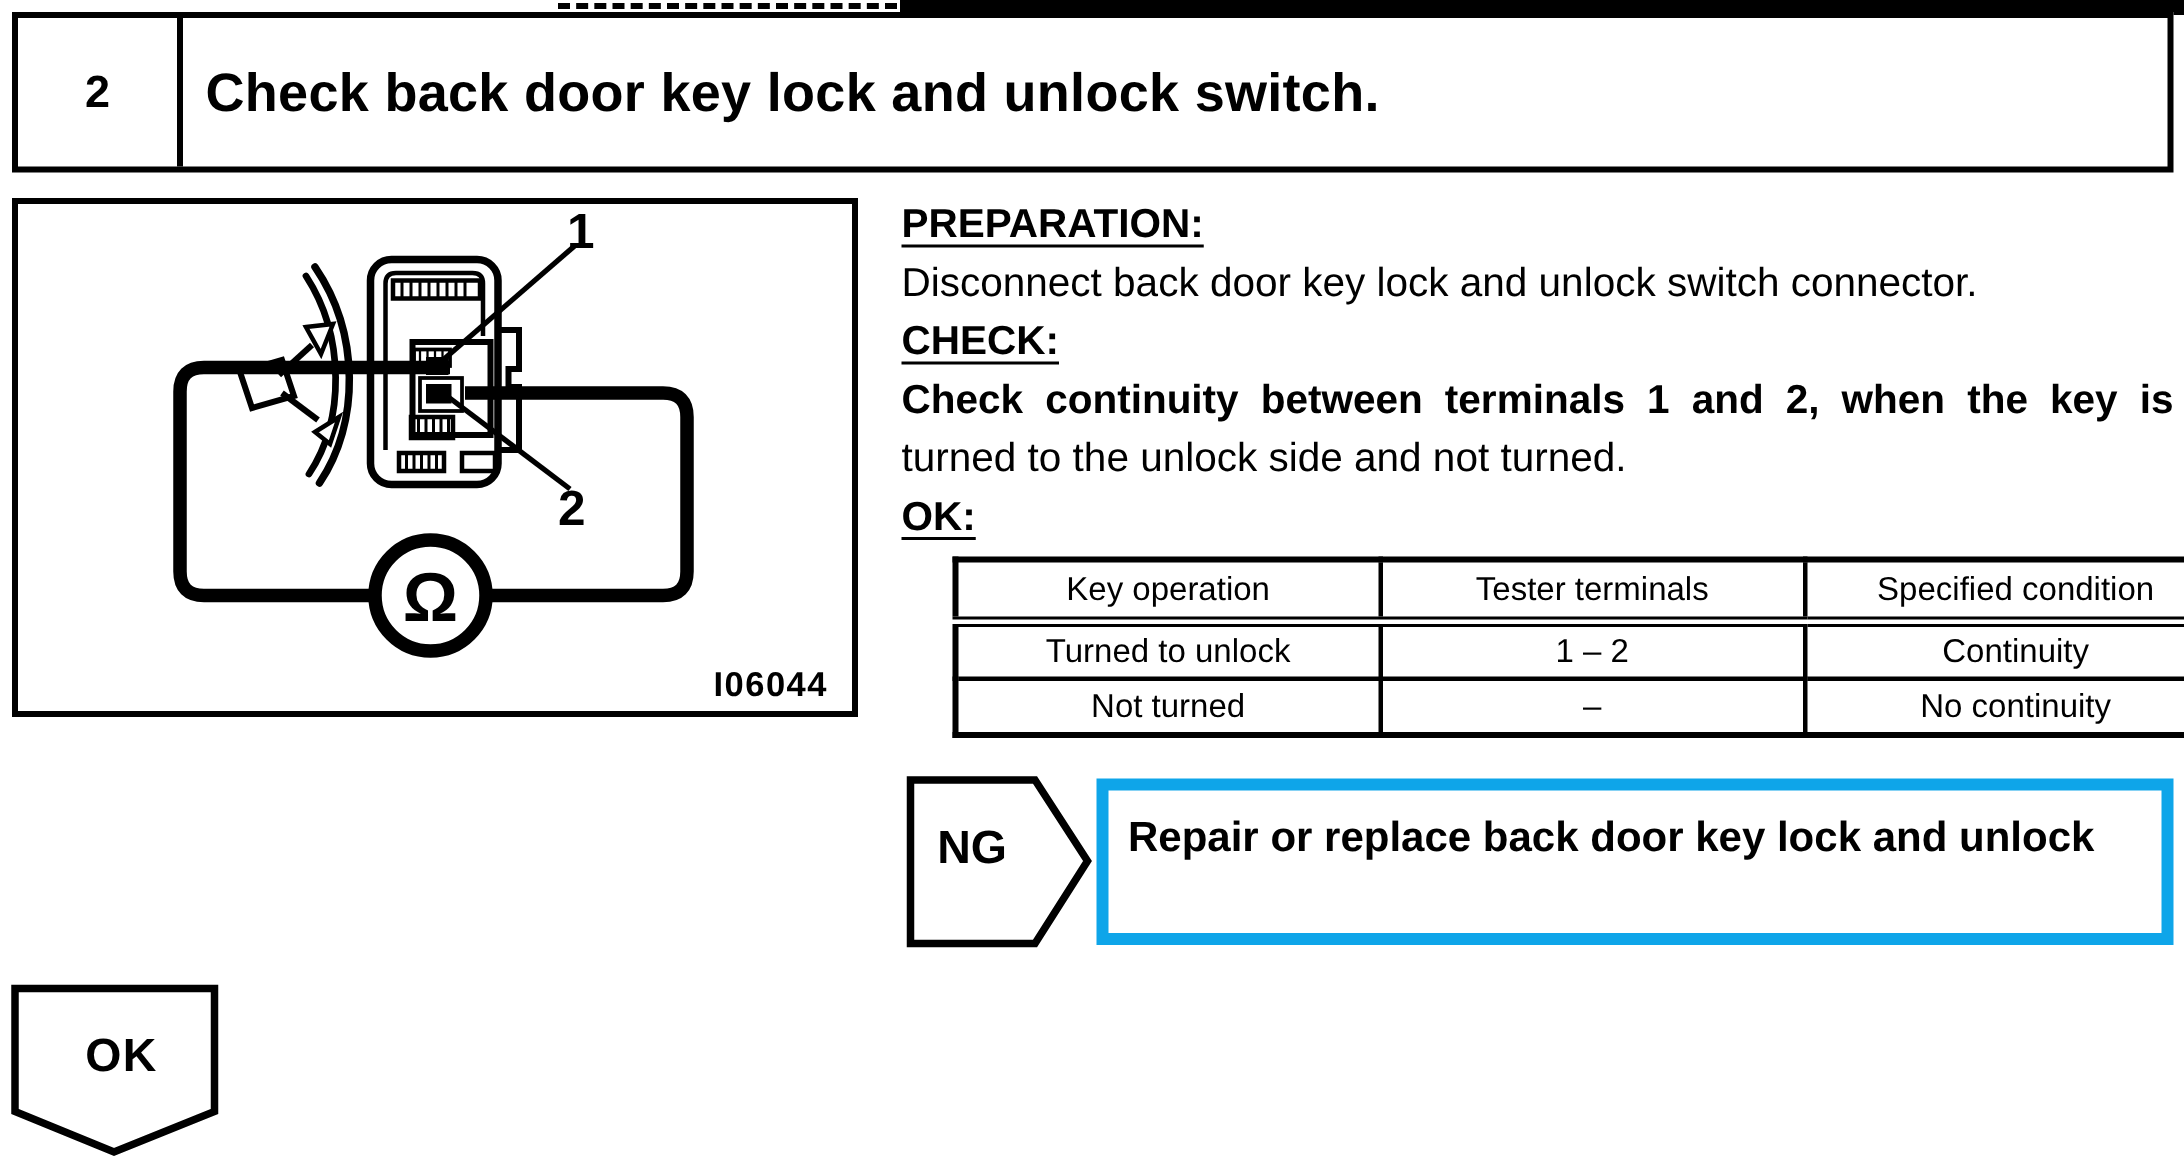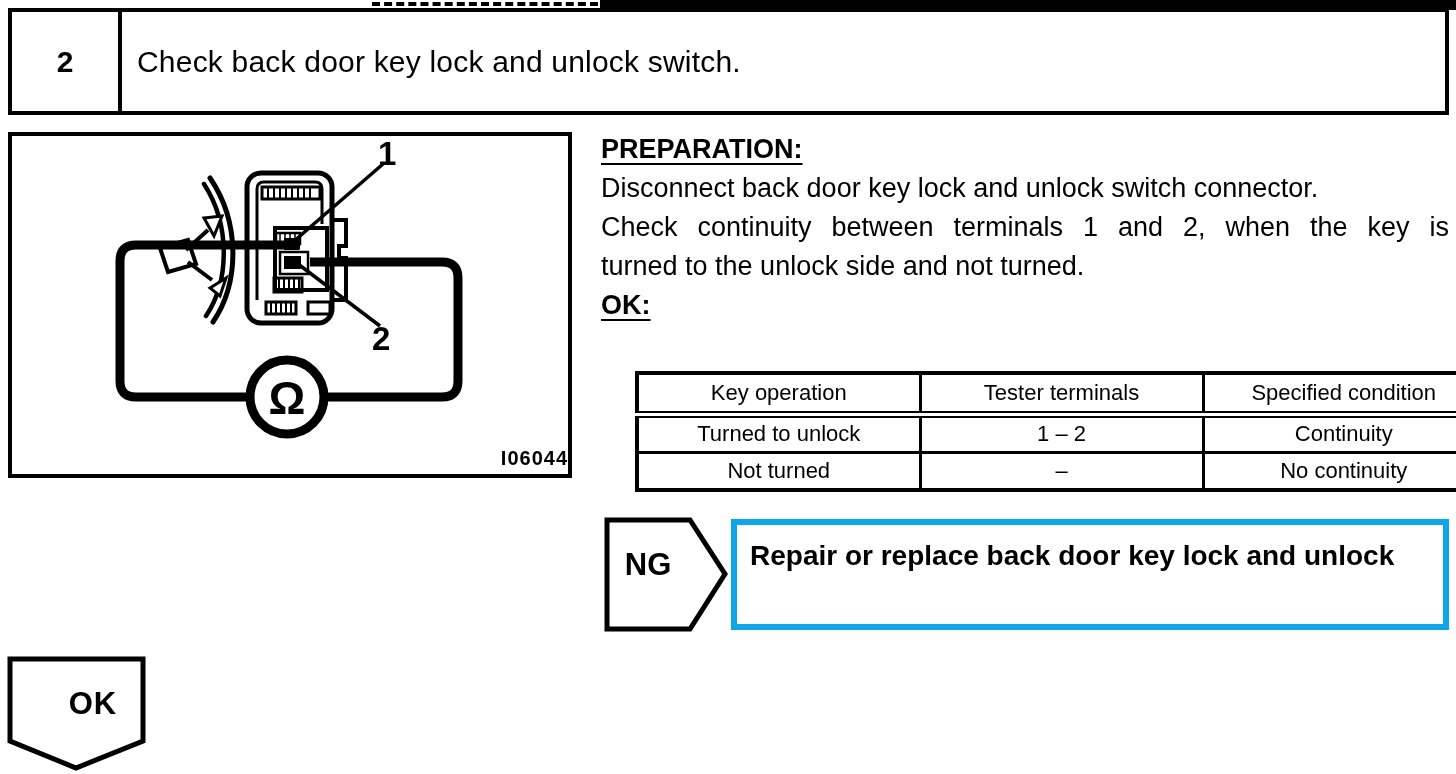--- a/index.html
+++ b/index.html
@@ -22,47 +22,47 @@
     position: absolute; left: 8px; top: 8px; width: 1441px; height: 107px;
     border: 4px solid #000; display: flex; align-items: stretch; background: #fff;
   }
   .step-num {
     width: 110px; border-right: 4px solid #000;
     display: flex; align-items: center; justify-content: center;
     font-size: 30px; font-weight: bold;
   }
   .step-title {
     flex: 1; display: flex; align-items: center; padding-left: 15px;
-    font-size: 30px; font-weight: normal; letter-spacing: 0.2px;
+    font-size: 36px; font-weight: bold; letter-spacing: 0.2px;
   }
 
   
   .figure-box {
     position: absolute; left: 8px; top: 132px; width: 564px; height: 346px;
     border: 4px solid #000; background: #fff;
   }
   .figure-box svg { position: absolute; left: 0; top: 0; }
   .fig-label { position: absolute; font-size: 33px; font-weight: bold; line-height: 1; }
   .fig-label-1 { left: 366px; top: 1px; }
   .fig-label-2 { left: 360px; top: 186px; }
-  .fig-code { position: absolute; right: 0; bottom: 4px; font-size: 20px; font-weight: bold; letter-spacing: 1px; }
+  .fig-code { position: absolute; right: 16px; bottom: 4px; font-size: 23px; font-weight: bold; letter-spacing: 1px; }
 
   
   .text-col {
     position: absolute; left: 601px; top: 130px; width: 848px;
     font-size: 27px; line-height: 39px;
   }
   .h-underline {
     font-weight: bold;
     text-decoration: underline;
     text-decoration-thickness: 2px;
     text-underline-offset: 5px;
     text-align: center;
   }
-  .stretch { text-align: justify; text-align-last: justify; }
+  .stretch { text-align: justify; text-align-last: justify; font-weight: bold; }
 
   
   .cont-table {
     position: absolute; left: 601px; top: 371px; width: 848px;
     border-collapse: collapse; table-layout: fixed;
     font-size: 22px; text-align: center;
   }
   .cont-table, .cont-table th, .cont-table td { border: 3px solid #000; }
   .cont-table { border-width: 4px; margin-left: 34px; }
   .cont-table th { height: 41px; font-weight: normal; border-bottom: 7px double #000; }
@@ -70,28 +70,28 @@
 
   
   .ng-flag { position: absolute; left: 604px; top: 517px; width: 125px; height: 95px; }
   .ng-flag .flag-label {
     position: absolute; left: 0; top: 0; width: 88px; height: 100%;
     display: flex; align-items: center; justify-content: center;
     font-size: 31px; font-weight: bold;
   }
   .ng-box {
     position: absolute; left: 731px; top: 519px; width: 718px; height: 111px;
-    border: 6px solid #0ea5e9; padding: 12px 13px 0 13px;
+    border: 8px solid #0ea5e9; padding: 12px 13px 0 13px;
     font-size: 28px; font-weight: bold; line-height: 37px; white-space: nowrap;
   }
 
   
   .ok-flag { position: absolute; left: 7px; top: 656px; width: 140px; height: 116px; }
   .ok-flag .flag-label {
-    position: absolute; left: 16px; top: 8px; width: 100%; height: 80px;
+    position: absolute; left: 4px; top: 8px; width: 100%; height: 80px;
     display: flex; align-items: center; justify-content: center;
     font-size: 31px; font-weight: bold; letter-spacing: 1px;
   }
 </style>
 </head>
 <body>
 
 <div class="page">
 
   <div class="scan-bar"></div>
@@ -149,20 +149,21 @@
       <line x1="290" y1="132" x2="372" y2="194" stroke="#000" stroke-width="3.5"></line>
     </svg>
     <div class="fig-label fig-label-1">1</div>
     <div class="fig-label fig-label-2">2</div>
     <div class="fig-code">I06044</div>
   </div>
 
   <div class="text-col">
     <div><span class="h-underline">PREPARATION:</span></div>
     <div>Disconnect back door key lock and unlock switch connector.</div>
+    <div><span class="h-underline">CHECK:</span></div>
     <div class="stretch">Check continuity between terminals 1 and 2, when the key is</div>
     <div>turned to the unlock side and not turned.</div>
     <div><span class="h-underline">OK:</span></div>
   </div>
 
   <table class="cont-table">
     <colgroup>
         <col style="width:283px">
         <col style="width:283px">
         <col style="width:282px">

